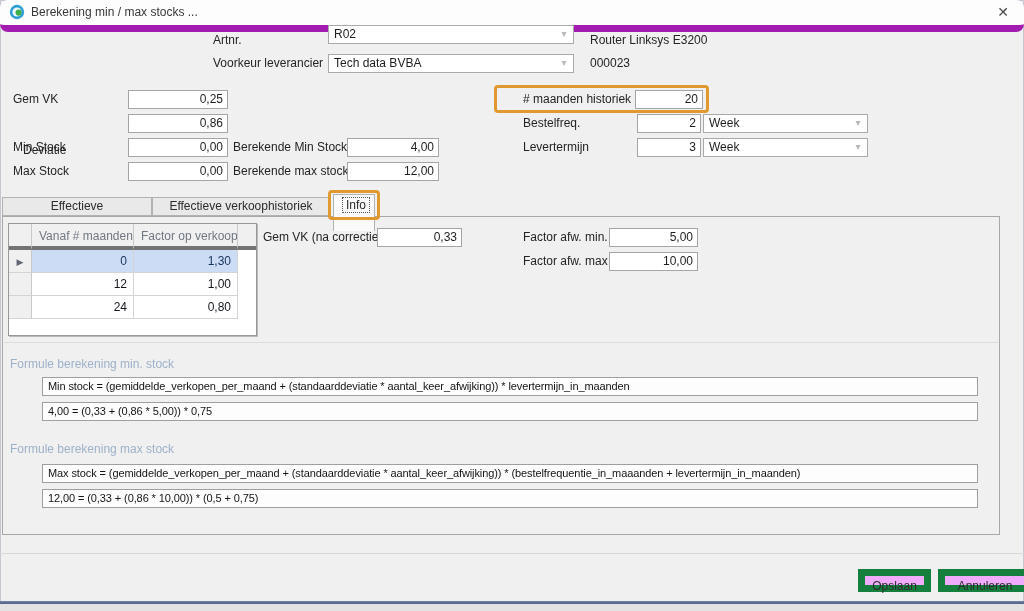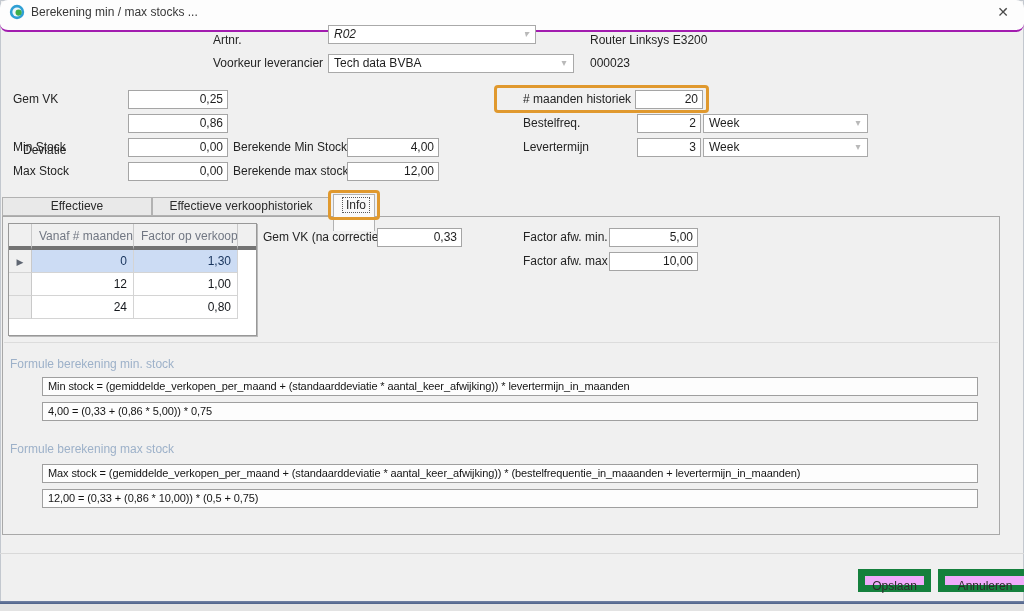--- a/index.html
+++ b/index.html
@@ -13,21 +13,21 @@
     overflow: hidden;
   }
   .window {
     position: absolute; left: 0; top: 0; width: 1024px; height: 611px;
     background: #f0f0f0;
     box-shadow: inset 1px 0 0 #c3c8cf, inset -1px 0 0 #c3c8cf, inset 0 1px 0 #c3c8cf;
   }
   
   .titlebar {
     position: absolute; left: 0; top: 0; width: 1024px; height: 32px;
-    background: #fdfdfd; border-bottom: 2px solid #a21caf; border-radius: 8px;
+    background: #fdfdfd; border-bottom: 7px solid #a21caf; border-radius: 8px;
   }
   .app-icon {
     position: absolute; left: 9px; top: 4px; width: 16px; height: 16px;
   }
   .title-text {
     position: absolute; left: 31px; top: 0; line-height: 24px;
     font-size: 12px; color: #383838;
   }
   .close-btn {
     position: absolute; right: 8px; top: 0; width: 26px; height: 24px;
@@ -127,21 +127,21 @@
     <svg class="app-icon" viewBox="0 0 16 16">
       <circle cx="8" cy="8" r="7.2" fill="#2e9fd4"></circle>
       <circle cx="8" cy="8" r="4.6" fill="#eef7fb"></circle>
       <circle cx="9.6" cy="8.6" r="3.1" fill="#3fae49"></circle>
     </svg>
     <span class="title-text">Berekening min / max stocks ...</span>
     <span class="close-btn">✕</span>
   </div>
 
   <span class="lbl" style="left:213px; top:31px;">Artnr.</span>
-  <div class="combo" style="left:328px; top:25px; width:208px;font-style:italic;">
+  <div class="combo" style="left:328px; top:25px; width:246px;">
     <span>R02</span>
     <span class="arrow">▾</span>
   </div>
   <span class="static-info" style="left:590px; top:31px;">Router Linksys E3200</span>
 
   <span class="lbl" style="left:213px; top:54px;">Voorkeur leverancier</span>
   <div class="combo" style="left:328px; top:54px; width:246px;">
     <span>Tech data BVBA</span>
     <span class="arrow">▾</span>
   </div>

